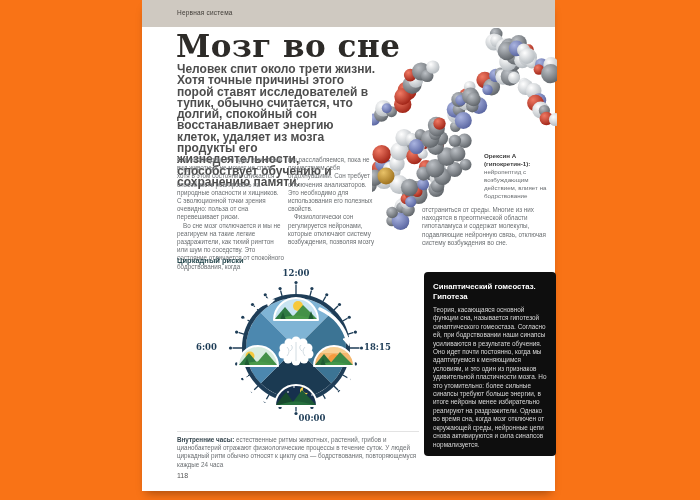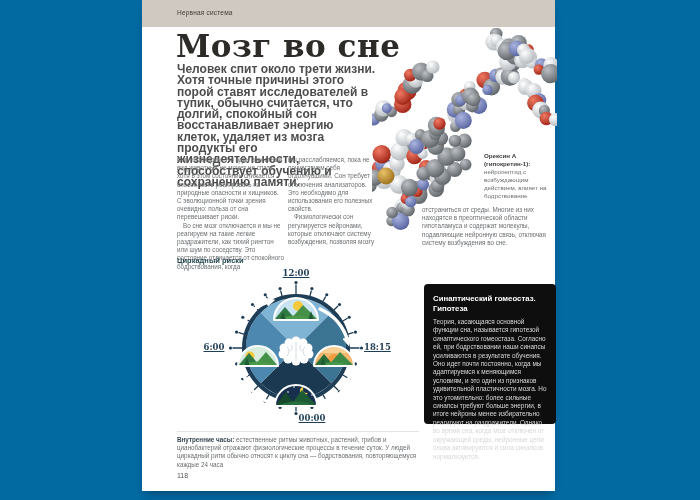--- a/index.html
+++ b/index.html
@@ -1,46 +1,46 @@
 <!DOCTYPE html>
 <html><head>
 <meta charset="utf-8">
 <style>
   html,body{margin:0;padding:0;background:#ffffff;}
-  #canvas{position:relative;width:700px;height:500px;background:#0369a1;overflow:hidden;
+  #canvas{position:relative;width:700px;height:500px;background:#f97316;overflow:hidden;
           font-family:"Liberation Sans",sans-serif;}
   #page{position:absolute;left:142px;top:0;width:413px;height:491px;background:#ffffff;
         box-shadow:0 6px 9px -4px rgba(0,0,0,0.35);}
   #band{position:absolute;left:0;top:0;width:100%;height:27px;background:#cfc9c1;}
   #band .lbl{position:absolute;left:35px;top:9px;font-size:6.5px;color:#3f3b36;letter-spacing:0.2px;}
   #title{position:absolute;left:34px;top:28px;font-family:"DejaVu Serif","Liberation Serif",serif;
          font-size:31px;font-weight:600;color:#2d2b28;letter-spacing:0.5px;}
   #intro{position:absolute;left:35px;top:64px;width:200px;font-size:12px;line-height:11.3px;
          font-weight:700;color:#4d4d4d;}
   .smalltext{font-size:6.3px;line-height:8.2px;color:#6b6f72;}
   .smalltext p{margin:0;}
   .smalltext p.ind{text-indent:6px;}
   #col1{position:absolute;left:35px;top:156px;width:107px;}
   #col2{position:absolute;left:146px;top:156px;width:90px;}
   #col3{position:absolute;left:280px;top:206px;width:134px;}
   #molecule{position:absolute;left:230px;top:28px;width:185px;height:208px;}
   #orexin{position:absolute;left:342px;top:152px;width:74px;font-size:6.2px;line-height:8px;}
   #orexin .t{font-weight:bold;color:#3a3a3a;}
   #orexin .b{color:#6b6f72;}
-  #blackbox{position:absolute;left:282px;top:284px;width:132px;height:140px;background:#0e0e0e;
+  #blackbox{position:absolute;left:282px;top:272px;width:132px;height:184px;background:#0e0e0e;
             border-radius:4px;box-sizing:border-box;padding:10px 9px;}
   #blackbox .bt{color:#ffffff;font-weight:bold;font-size:7.8px;line-height:9.5px;margin-bottom:5px;}
   #blackbox .bb{color:#d8d8d8;font-size:6.4px;line-height:8.4px;}
   #diagtitle{position:absolute;left:35px;top:256px;font-size:7.5px;font-weight:bold;color:#27494f;}
   #diagram{position:absolute;left:86px;top:280px;width:136px;height:136px;}
   .time{position:absolute;font-size:8.5px;font-weight:bold;color:#1e3d57;
-        font-family:"DejaVu Serif","Liberation Serif",serif;text-decoration:underline;}
+        font-family:"DejaVu Serif","Liberation Serif",serif;}
   #t12{left:134px;top:268px;width:40px;text-align:center;}
   #t00{left:150px;top:413px;width:40px;text-align:center;}
-  #t06{left:54px;top:342px;width:36px;text-align:center;}
+  #t06{left:54px;top:342px;width:36px;text-align:left;}
   #t18{left:222px;top:342px;width:40px;text-align:left;}
   #caprule{position:absolute;left:35px;top:431px;width:242px;height:1px;background:#e3e3e3;}
   #caption{position:absolute;left:35px;top:436px;width:246px;font-size:6.3px;line-height:8.2px;color:#6b6f72;}
   #caption .ct{font-weight:bold;color:#37474f;}
   #pagenum{position:absolute;left:35px;top:472px;font-size:7px;color:#555555;}
   #clock-ticks line{stroke:#1e3d57;stroke-width:1.3;stroke-linecap:round;}
   #clock-ticks circle{fill:#1e3d57;}
   .arrow{fill:none;stroke:#ffffff;stroke-width:3.5;stroke-linecap:round;}
   .domeline{fill:none;stroke:#ffffff;stroke-width:2;stroke-linejoin:round;}
   .fold{fill:none;stroke:#c7d3da;stroke-width:0.8;}

